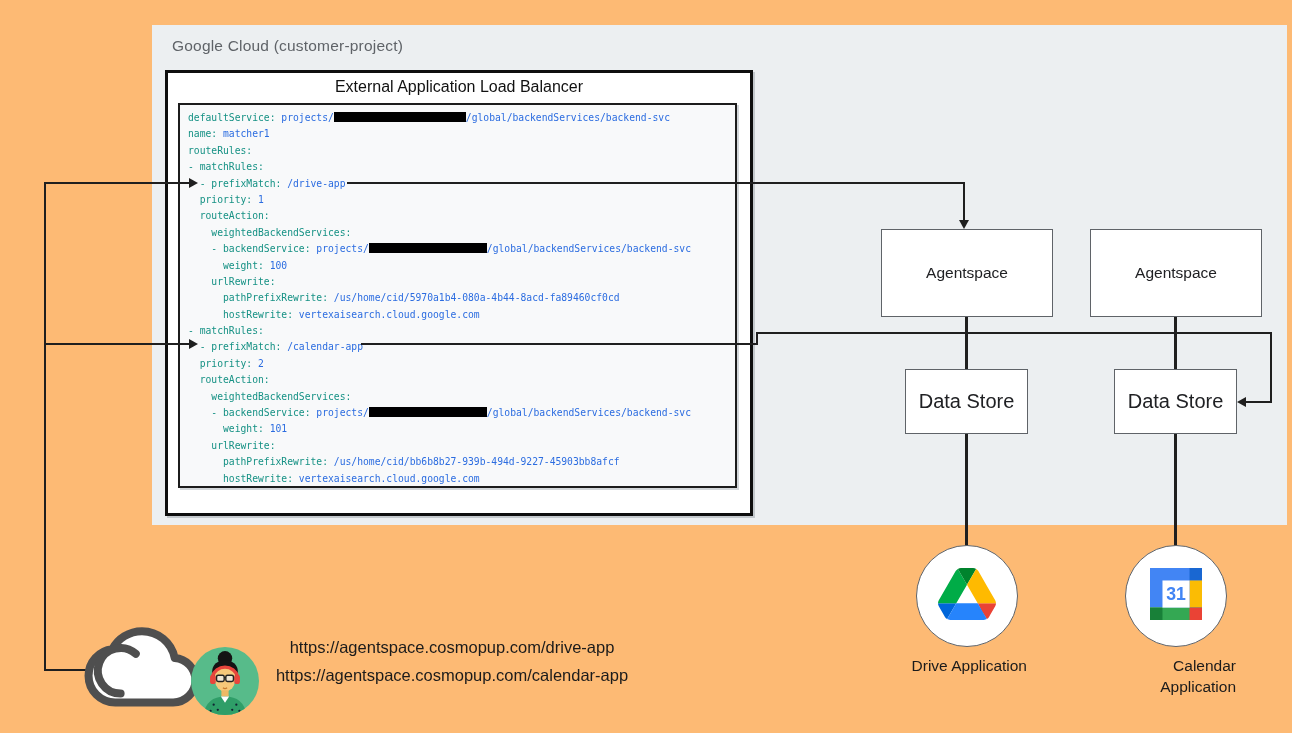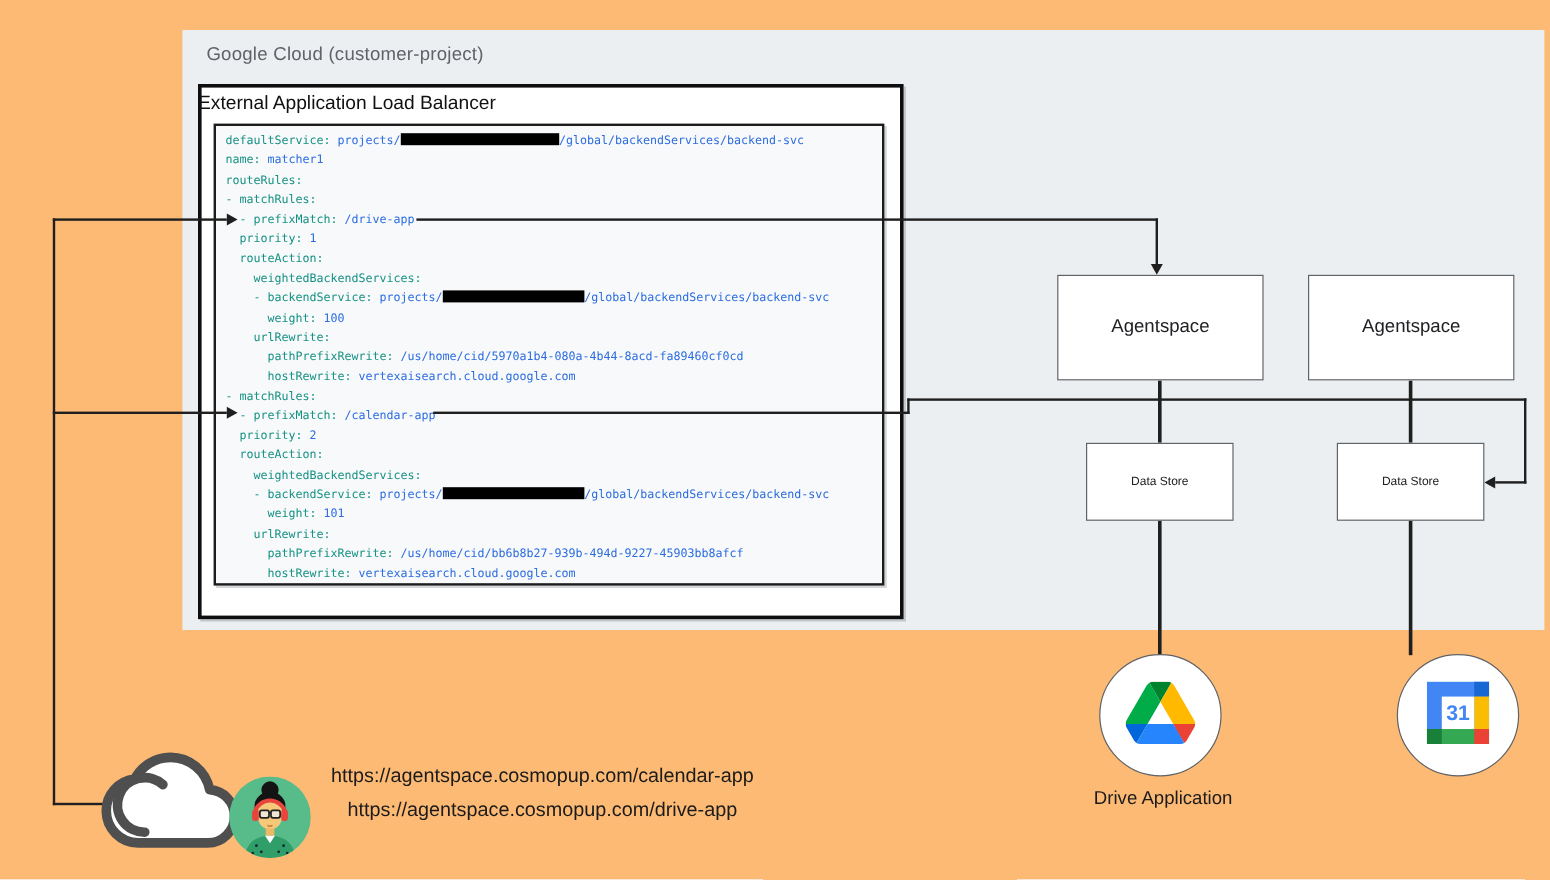--- a/index.html
+++ b/index.html
@@ -8,38 +8,38 @@
   }
   *{box-sizing:border-box}
   body{margin:0;background:#ffffff;font-family:"Liberation Sans",sans-serif;color:var(--ink)}
   #stage{position:relative;width:1292px;height:733px;background:#fdba74;overflow:hidden}
   .abs{position:absolute}
 
   .panel{left:152px;top:25px;width:1135px;height:500px;background:var(--panel-bg)}
   .gc-label{left:172px;top:37px;font-size:15.5px;color:var(--muted);letter-spacing:.2px}
 
   .lb-box{left:165px;top:70px;width:588px;height:446px;background:#fff;border:3px solid #0e0e0e;box-shadow:2px 2px 0 #c3c8cc}
-  .lb-title{left:165px;top:78px;width:588px;text-align:left;font-size:16px;color:#111}
+  .lb-title{left:165px;top:78px;width:588px;text-align:center;font-size:16px;color:#111}
 
   .code-box{left:178px;top:103px;width:559px;height:385px;background:var(--code-bg);border:2px solid #1c1c1c;box-shadow:2px 2px 0 #d3d7da;
     padding:5px 0 0 8px;font-family:"DejaVu Sans Mono",monospace;font-size:9.7px;line-height:16.4px;white-space:pre;overflow:hidden}
   .cl{height:16.4px}
   .c-k{color:var(--code-key)}
   .c-v{color:var(--code-val)}
   .c-p{color:#444}
   .redact{display:inline-block;height:10px;background:#000;vertical-align:-1px}
 
   .line{background:var(--line)}
   .arr-right{width:0;height:0;border-top:5px solid transparent;border-bottom:5px solid transparent;border-left:9px solid var(--line)}
   .arr-left{width:0;height:0;border-top:5px solid transparent;border-bottom:5px solid transparent;border-right:9px solid var(--line)}
   .arr-down{width:0;height:0;border-left:5px solid transparent;border-right:5px solid transparent;border-top:9px solid var(--line)}
 
   .node{background:#fff;border:1.5px solid var(--node-border);display:flex;align-items:center;justify-content:center;text-align:center}
   .agentspace{width:172px;height:88px;font-size:15.5px}
-  .datastore{width:123px;height:65px;font-size:10px}
+  .datastore{width:123px;height:65px;font-size:20px}
   .circle-node{width:102px;height:102px;border-radius:50%}
 
   .app-label{width:120px;text-align:right;font-size:15.5px;line-height:21px;color:#1b1b1b}
   .fe-text{left:262px;top:634px;width:380px;text-align:center;font-size:16.5px;line-height:27.5px;color:#1b1b1b}
 </style>
 </head>
 <body>
 
 <div id="stage">
 
@@ -92,36 +92,37 @@
         <path fill="#0066DA" d="M6.6 66.85l3.85 6.65c.8 1.4 1.95 2.5 3.3 3.3l13.75-23.8H0c0 1.55.4 3.1 1.2 4.5z"></path>
         <path fill="#00AC47" d="M43.65 25L29.9 1.2c-1.35.8-2.5 1.9-3.3 3.3l-25.4 44A9.06 9.06 0 000 53h27.5z"></path>
         <path fill="#EA4335" d="M73.55 76.8c1.35-.8 2.5-1.9 3.3-3.3l1.6-2.75 7.65-13.25c.8-1.4 1.2-2.95 1.2-4.5H59.8l5.85 11.5z"></path>
         <path fill="#00832D" d="M43.65 25L57.4 1.2C56.05.4 54.5 0 52.9 0H34.4c-1.6 0-3.15.45-4.5 1.2z"></path>
         <path fill="#2684FC" d="M59.8 53H27.5L13.75 76.8c1.35.8 2.9 1.2 4.5 1.2h50.8c1.6 0 3.15-.45 4.5-1.2z"></path>
         <path fill="#FFBA00" d="M73.4 26.5l-12.7-22c-.8-1.4-1.95-2.5-3.3-3.3L43.65 25l16.15 28h27.45c0-1.55-.4-3.1-1.2-4.5z"></path>
       </svg>
     </span>
   </div>
 
-  <div class="abs node circle-node" style="left:1164px;top:545px">
+  <div class="abs node circle-node" style="left:1125px;top:545px">
     <span>
       <svg width="52" height="52" viewBox="0 0 200 200">
         <rect x="0" y="0" width="200" height="152" fill="#4285F4"></rect>
         <rect x="152" y="0" width="48" height="48" fill="#1967D2"></rect>
         <rect x="152" y="48" width="48" height="104" fill="#FBBC04"></rect>
         <rect x="0" y="152" width="200" height="48" fill="#34A853"></rect>
         <rect x="0" y="152" width="48" height="48" fill="#188038"></rect>
         <rect x="152" y="152" width="48" height="48" fill="#EA4335"></rect>
         <rect x="48" y="48" width="104" height="104" fill="#ffffff"></rect>
         <text x="100" y="124" text-anchor="middle" font-family="Liberation Sans, sans-serif" font-size="68" font-weight="bold" fill="#4285F4">31</text>
       </svg>
     </span>
   </div>
 
   <div class="abs app-label" style="left:907px;top:655px">Drive Application</div>
+  <div class="abs app-label" style="left:1116px;top:655px">Calendar Application</div>
 
   <div class="abs" style="left:76px;top:620px">
     <svg width="132" height="98" viewBox="-2 1.5 28 22">
       <path fill="#ffffff" stroke="#4f4f4f" stroke-width="1.8" stroke-linejoin="round" d="M19.35 10.04A7.49 7.49 0 0 0 12 4C9.11 4 6.6 5.64 5.35 8.04A5.99 5.99 0 0 0 0 14c0 3.31 2.69 6 6 6h13c2.76 0 5-2.24 5-5 0-2.64-2.05-4.78-4.65-4.96z"></path>
       <path fill="none" stroke="#4f4f4f" stroke-width="1.8" stroke-linecap="round" d="M10.6 9.1a5.1 5.1 0 1 0-3.4 8.9"></path>
     </svg>
   </div>
   <div class="abs" style="left:191px;top:647px">
     <svg width="68" height="68" viewBox="0 0 66 66">
       <defs>
@@ -150,17 +151,17 @@
             <circle cx="26" cy="61" r="1.1"></circle>
             <circle cx="19" cy="62" r="1.1"></circle>
           <circle cx="44" cy="56" r="1.1"></circle>
             <circle cx="40" cy="61" r="1.1"></circle>
             <circle cx="47" cy="62" r="1.1"></circle>
         </g>
       </g>
     </svg>
   </div>
   <div class="abs fe-text">
+    <div>https://agentspace.cosmopup.com/drive-app</div>
     <div>https://agentspace.cosmopup.com/calendar-app</div>
-    <div>https://agentspace.cosmopup.com/drive-app</div>
   </div>
 
 </div>
 
 </body></html>

